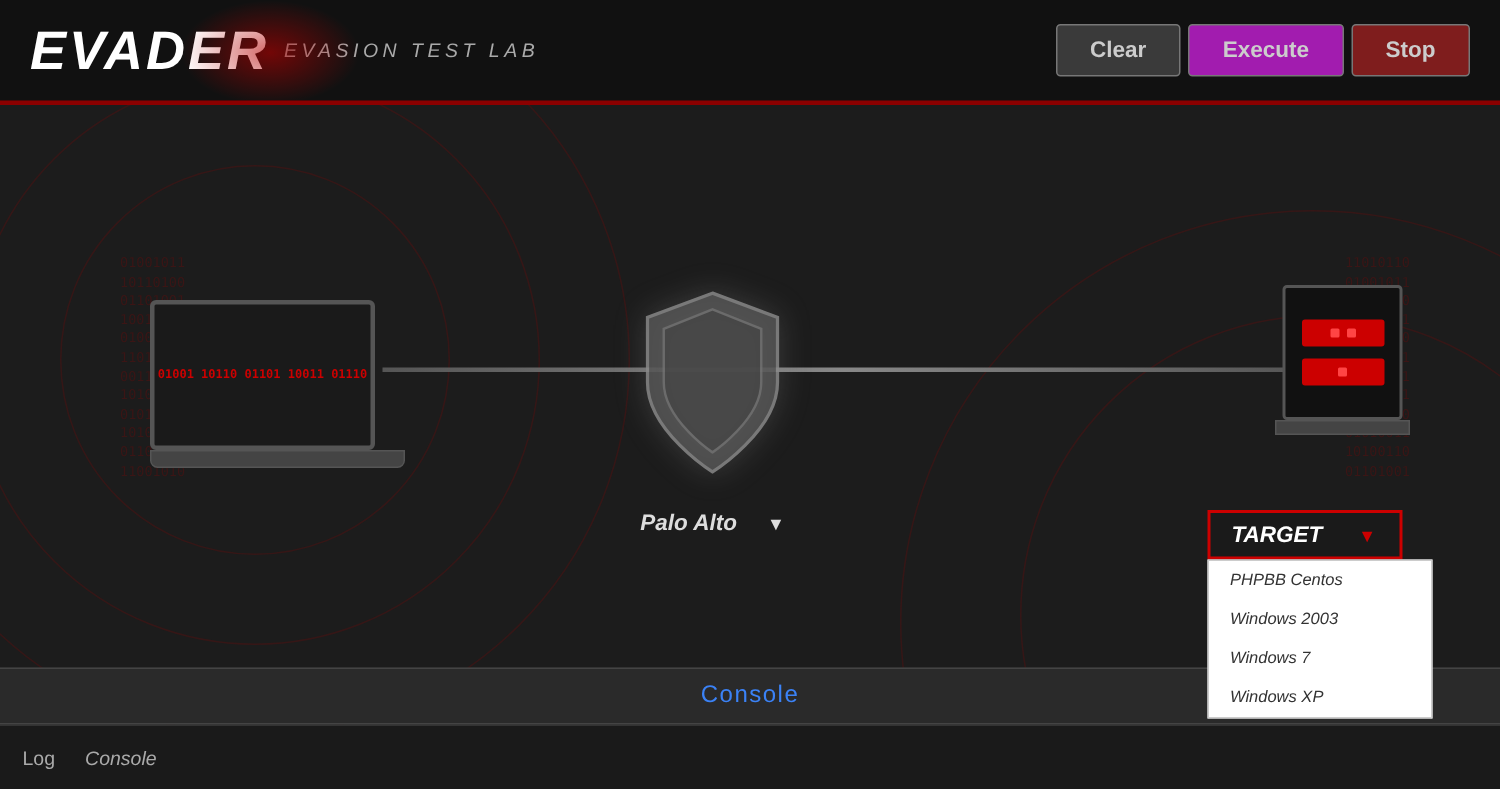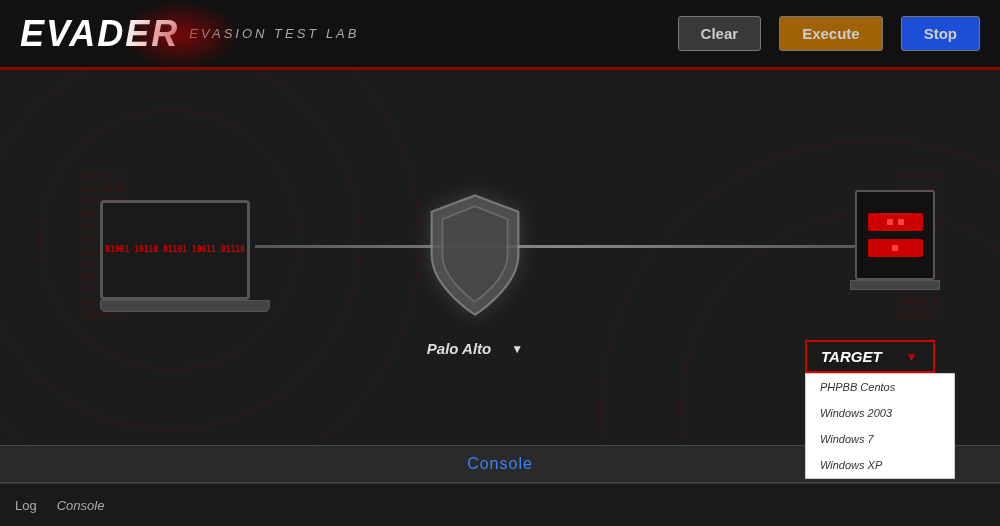--- a/index.html
+++ b/index.html
@@ -48,48 +48,48 @@
       top: 0;
       width: 120px;
       height: 70px;
       background: radial-gradient(ellipse at center, rgba(180,0,0,0.6) 0%, transparent 70%);
       border-radius: 50%;
     }
 
     .header-buttons {
       margin-left: auto;
       display: flex;
-      gap: 18px;
+      gap: 5px;
     }
 
     .btn {
       padding: 8px 22px;
       font-size: 15px;
       font-weight: bold;
       cursor: pointer;
       border: 1px solid #666;
       border-radius: 3px;
       background: #333;
       color: #ccc;
     }
 
     .btn-clear {
       background: #3a3a3a;
       color: #ccc;
       border-color: #777;
     }
 
     .btn-execute {
-      background: #a16207;
+      background: #a21caf;
       color: #ccc;
       border-color: #777;
     }
 
     .btn-stop {
-      background: #1d4ed8;
+      background: #7f1d1d;
       color: #ccc;
       border-color: #777;
     }
 
     
     #main {
       position: relative;
       width: 1000px;
       height: 420px;
       background: #1c1c1c;

